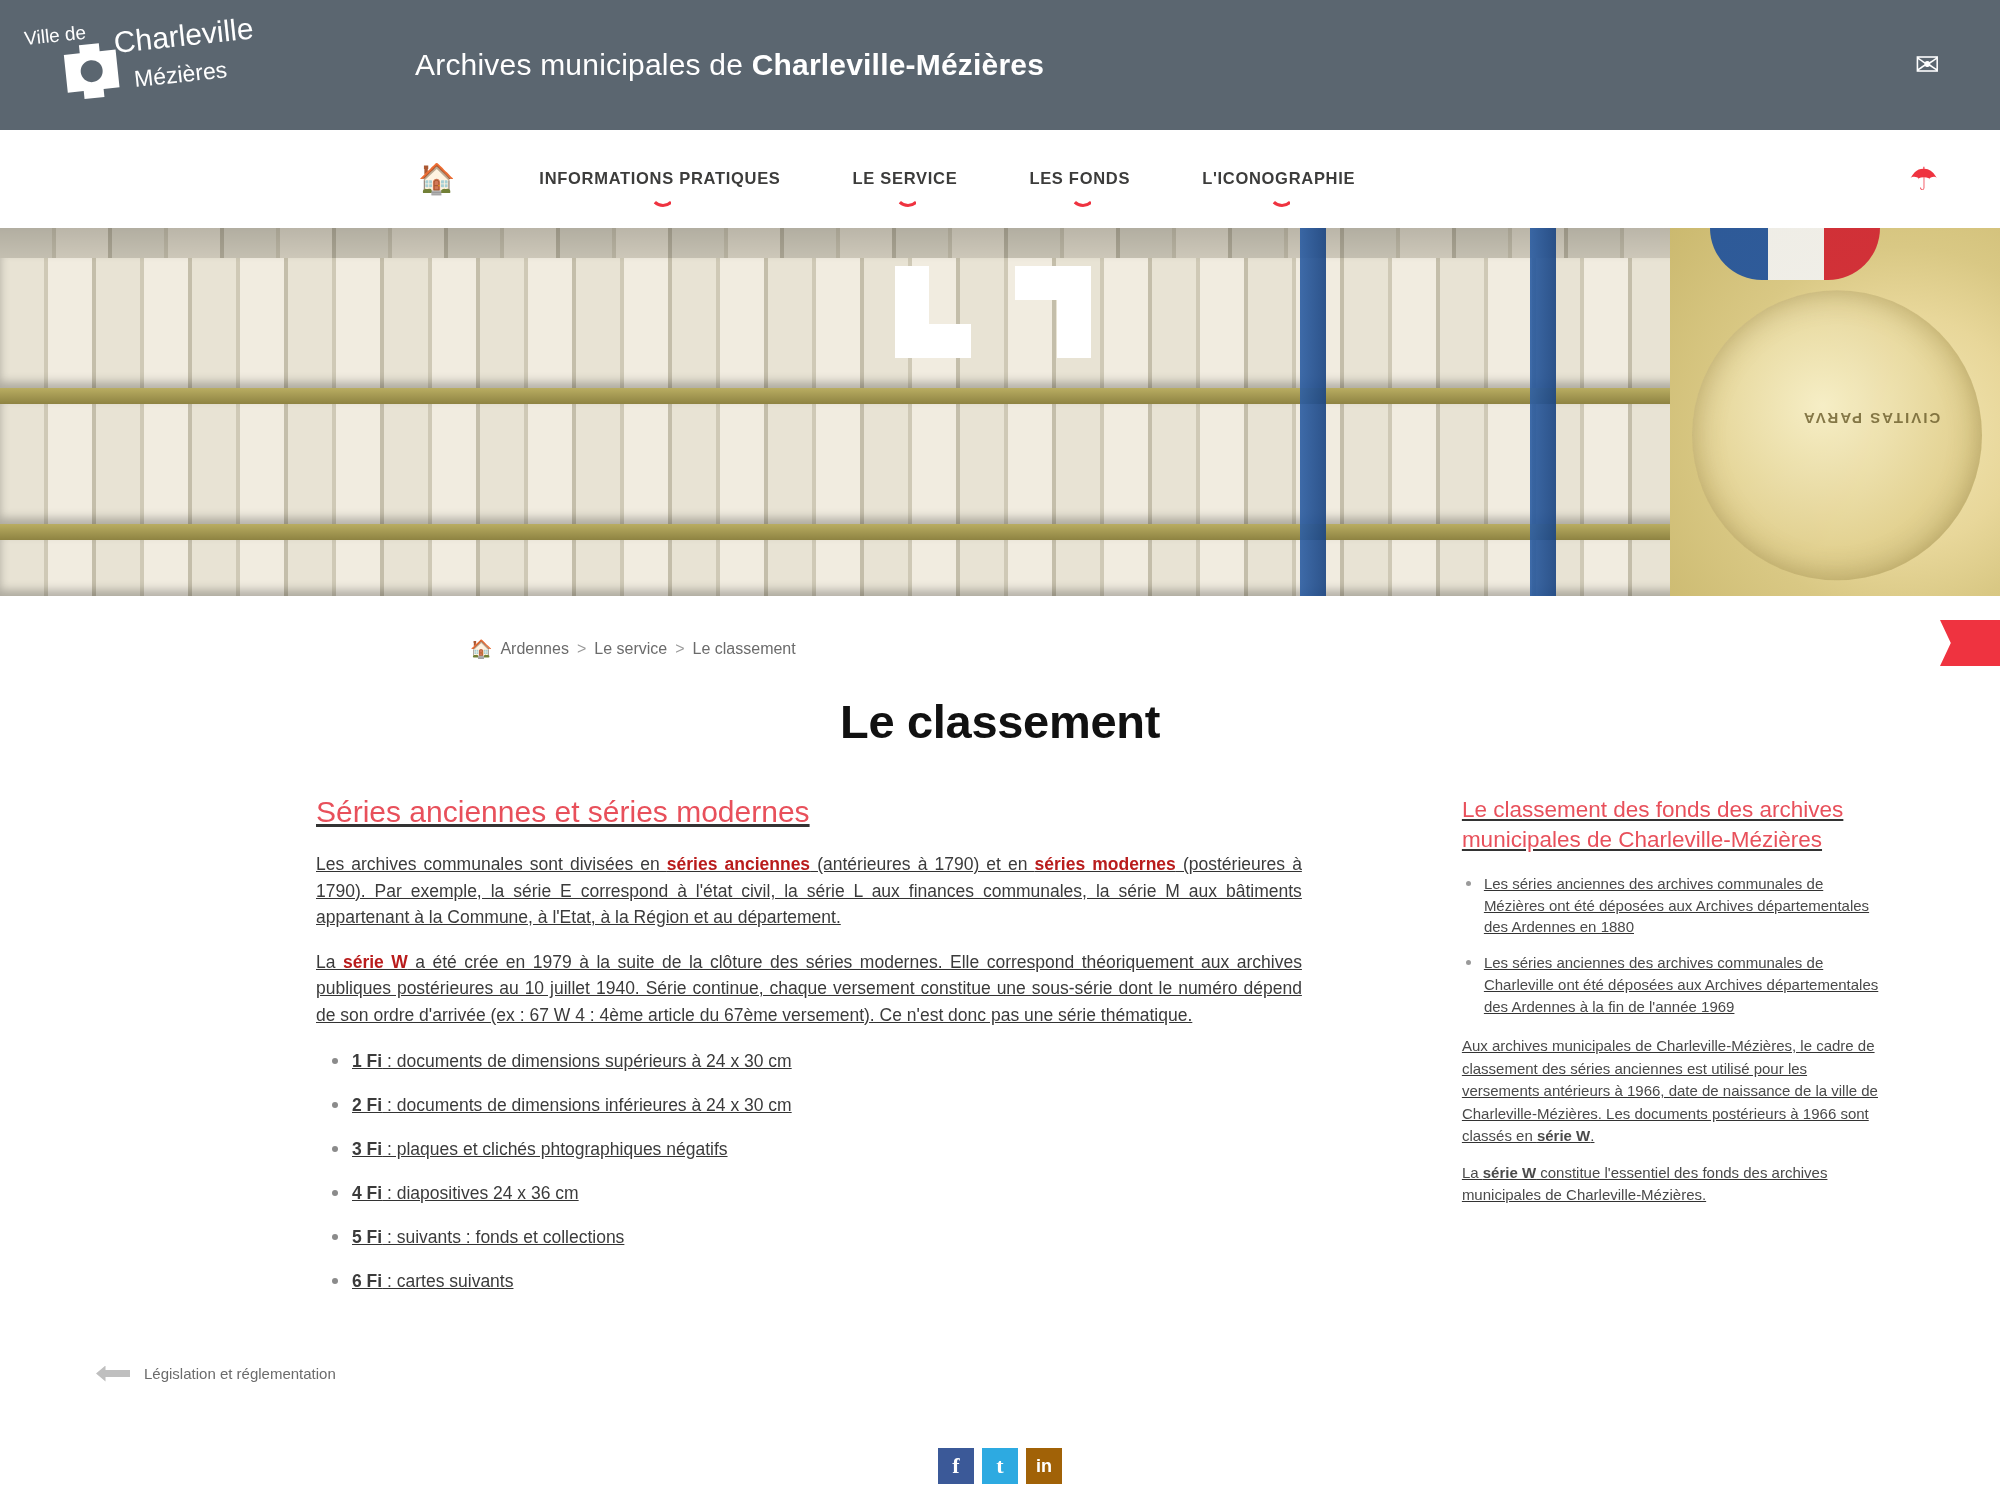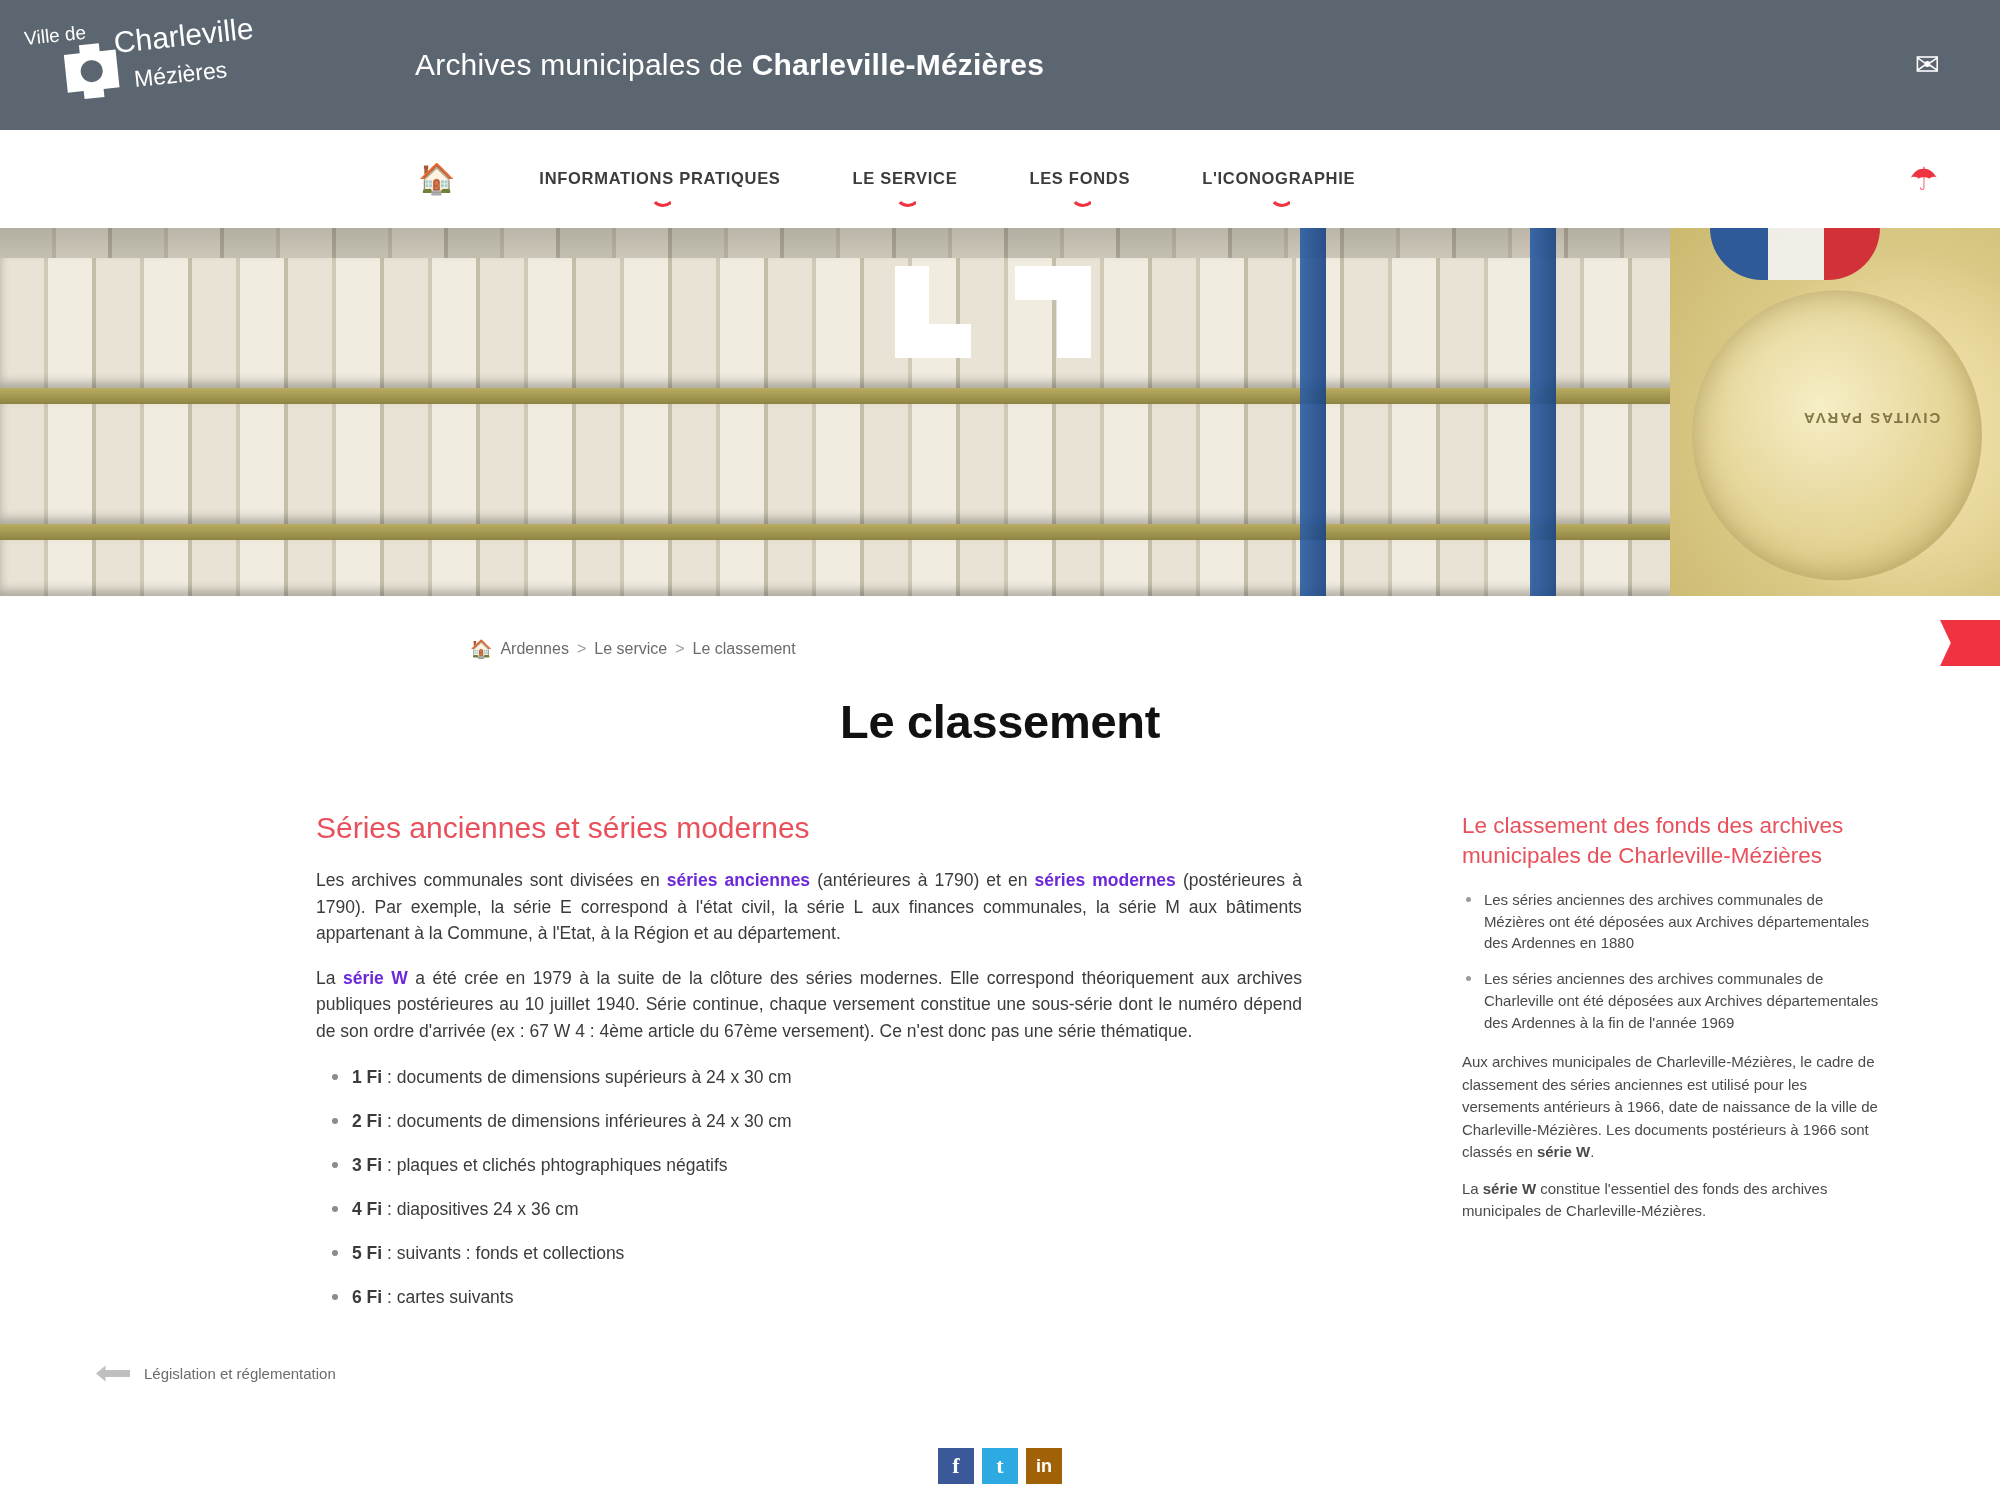--- a/index.html
+++ b/index.html
@@ -233,42 +233,43 @@
     font-size: 47px;
     font-weight: 700;
     color: #111;
     margin: 34px 0 0 0;
     letter-spacing: -.3px;
   }
 
   
   .content {
     display: flex;
-    margin: 62px auto 0 auto;
+    margin: 46px auto 0 auto;
     width: 1760px;
     padding-left: 196px;
     gap: 12px;
+    text-decoration: underline;
   }
   .col-main { width: 1065px; padding-right: 70px; }
   .col-side { width: 500px; padding-left: 78px; }
 
   h2.sec-title {
     color: #e8505b;
     font-size: 30px;
     font-weight: 400;
     margin-bottom: 22px;
   }
   .col-main p {
     font-size: 17.5px;
     line-height: 1.52;
     color: #3b3b3b;
     margin-bottom: 18px;
     text-align: justify;
   }
-  .col-main p b { font-weight: 700; color: #6d28d9; }
+  .col-main p b { font-weight: 700; color: #b91c1c; }
 
   ul.fi-list { list-style: none; margin-top: 12px; }
   ul.fi-list li {
     position: relative;
     font-size: 17.5px;
     line-height: 1.6;
     color: #3b3b3b;
     padding-left: 36px;
     margin-bottom: 16px;
   }

